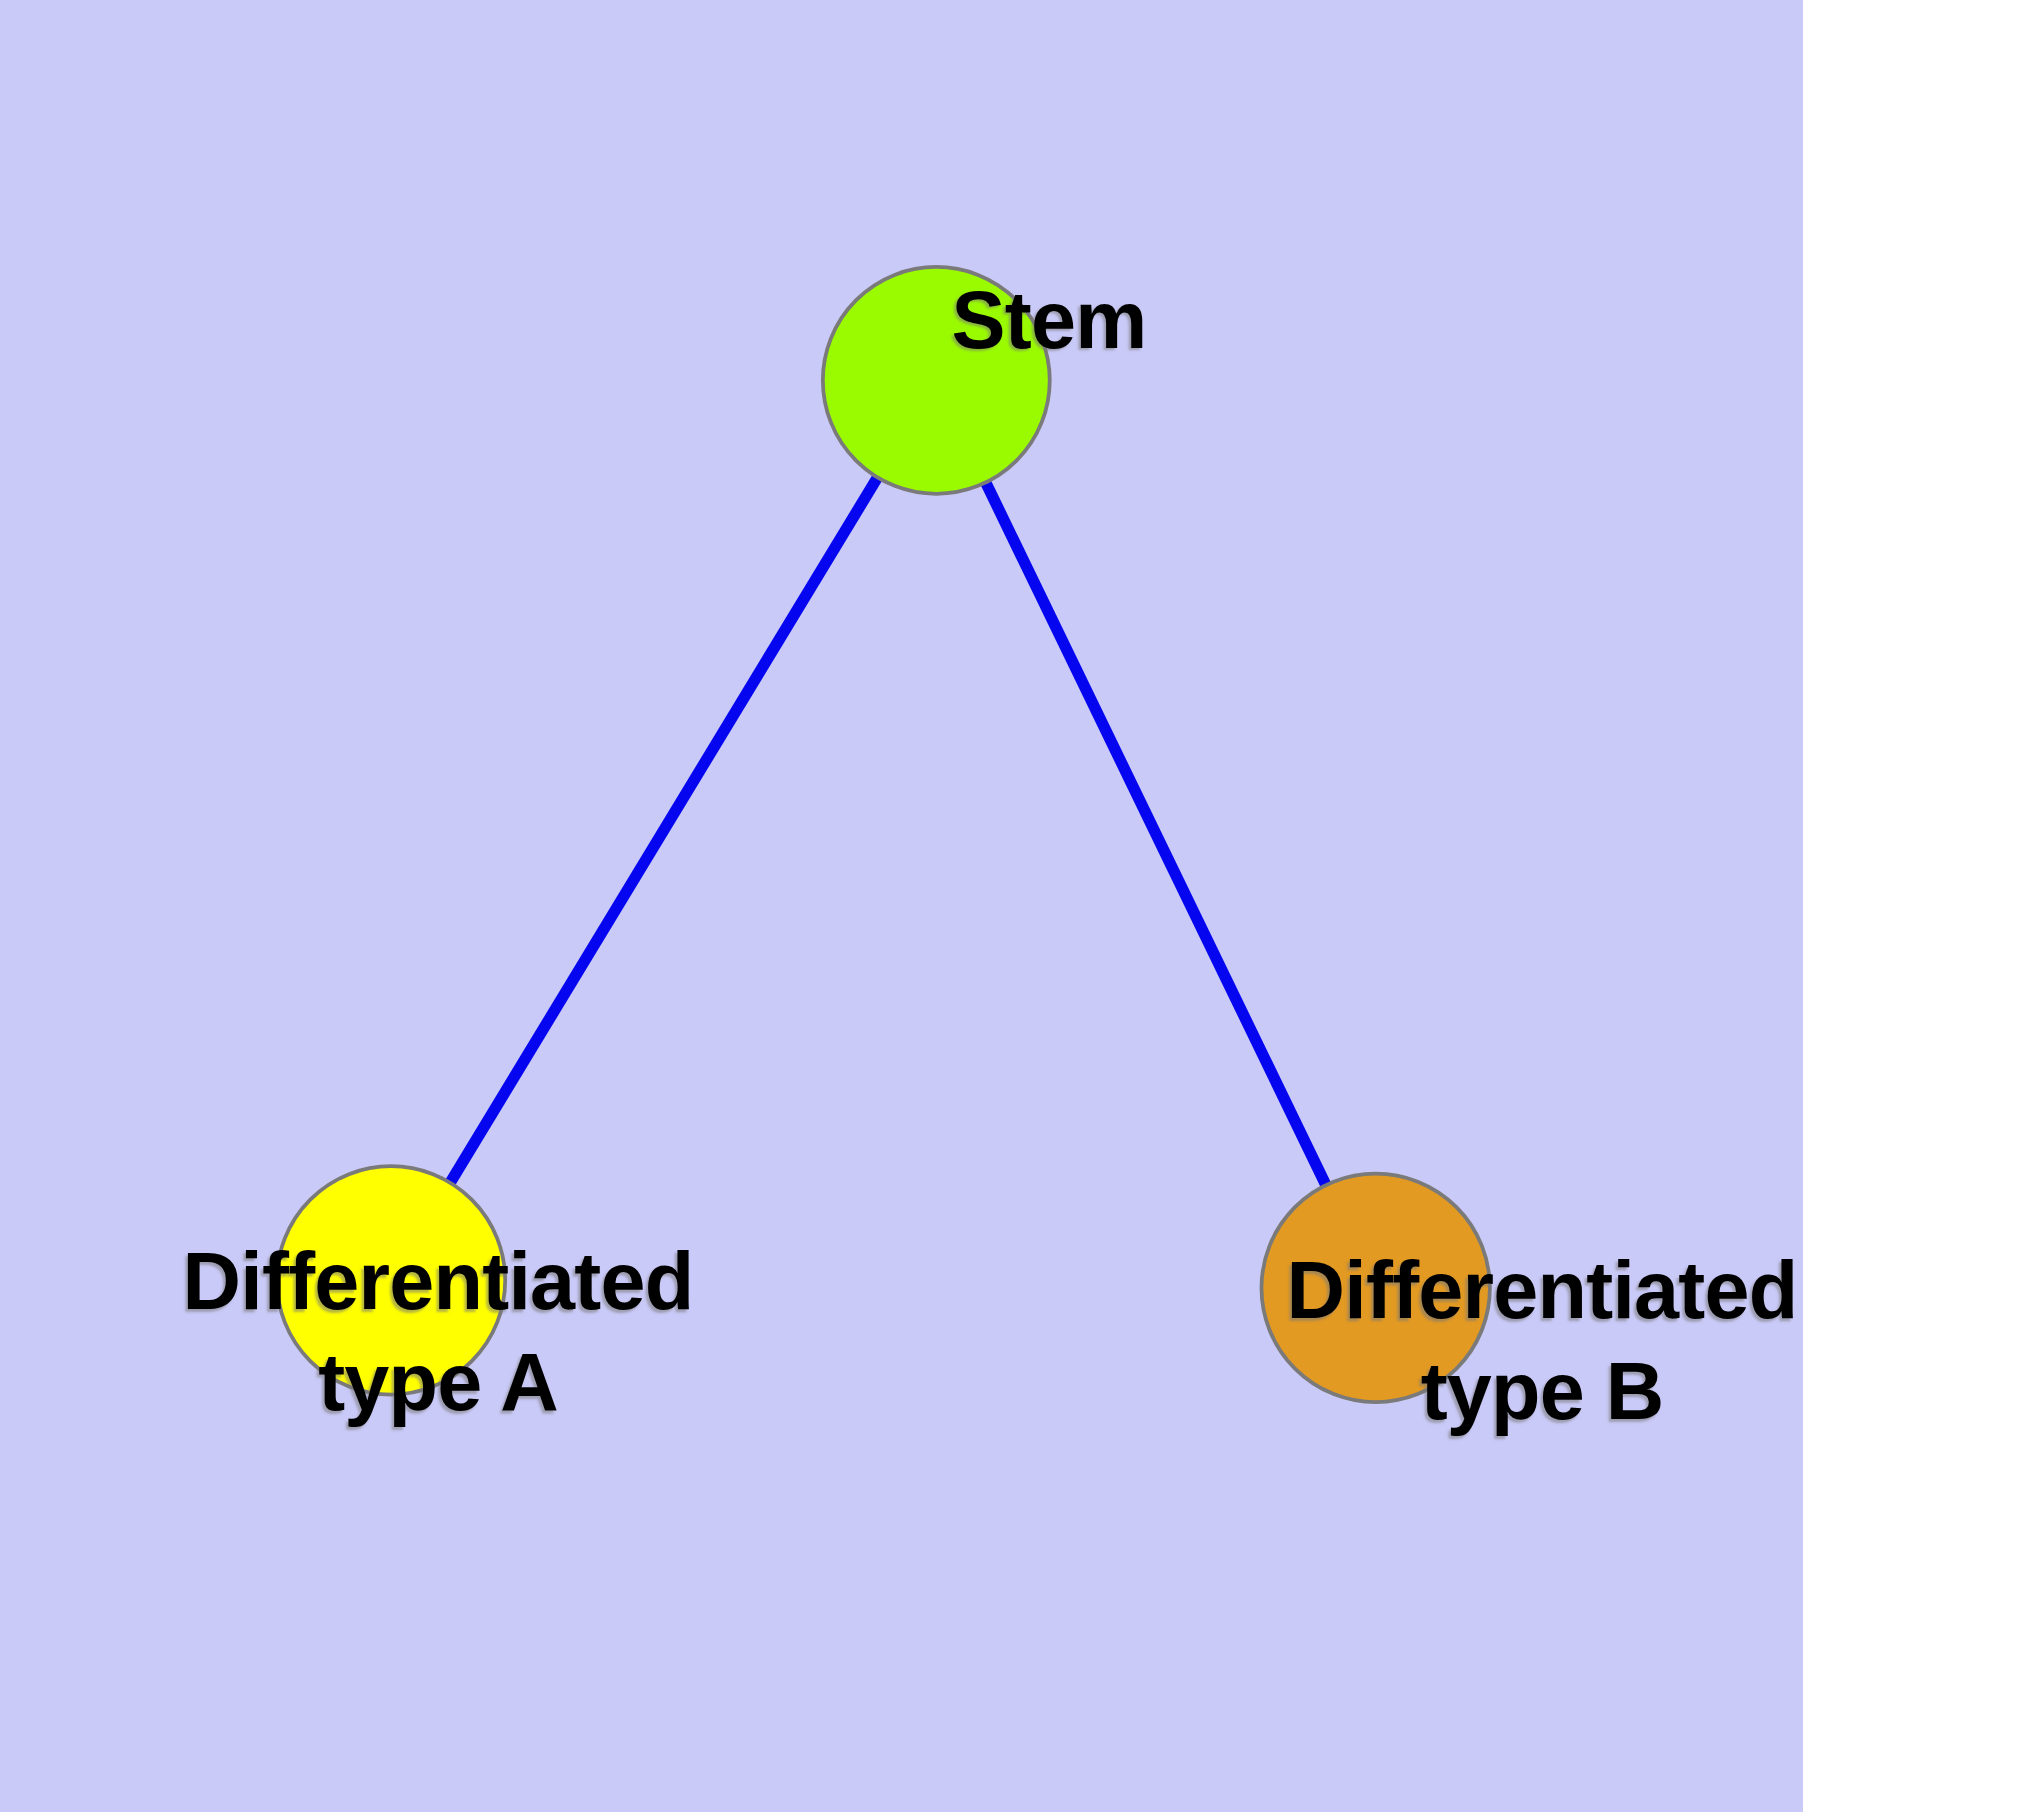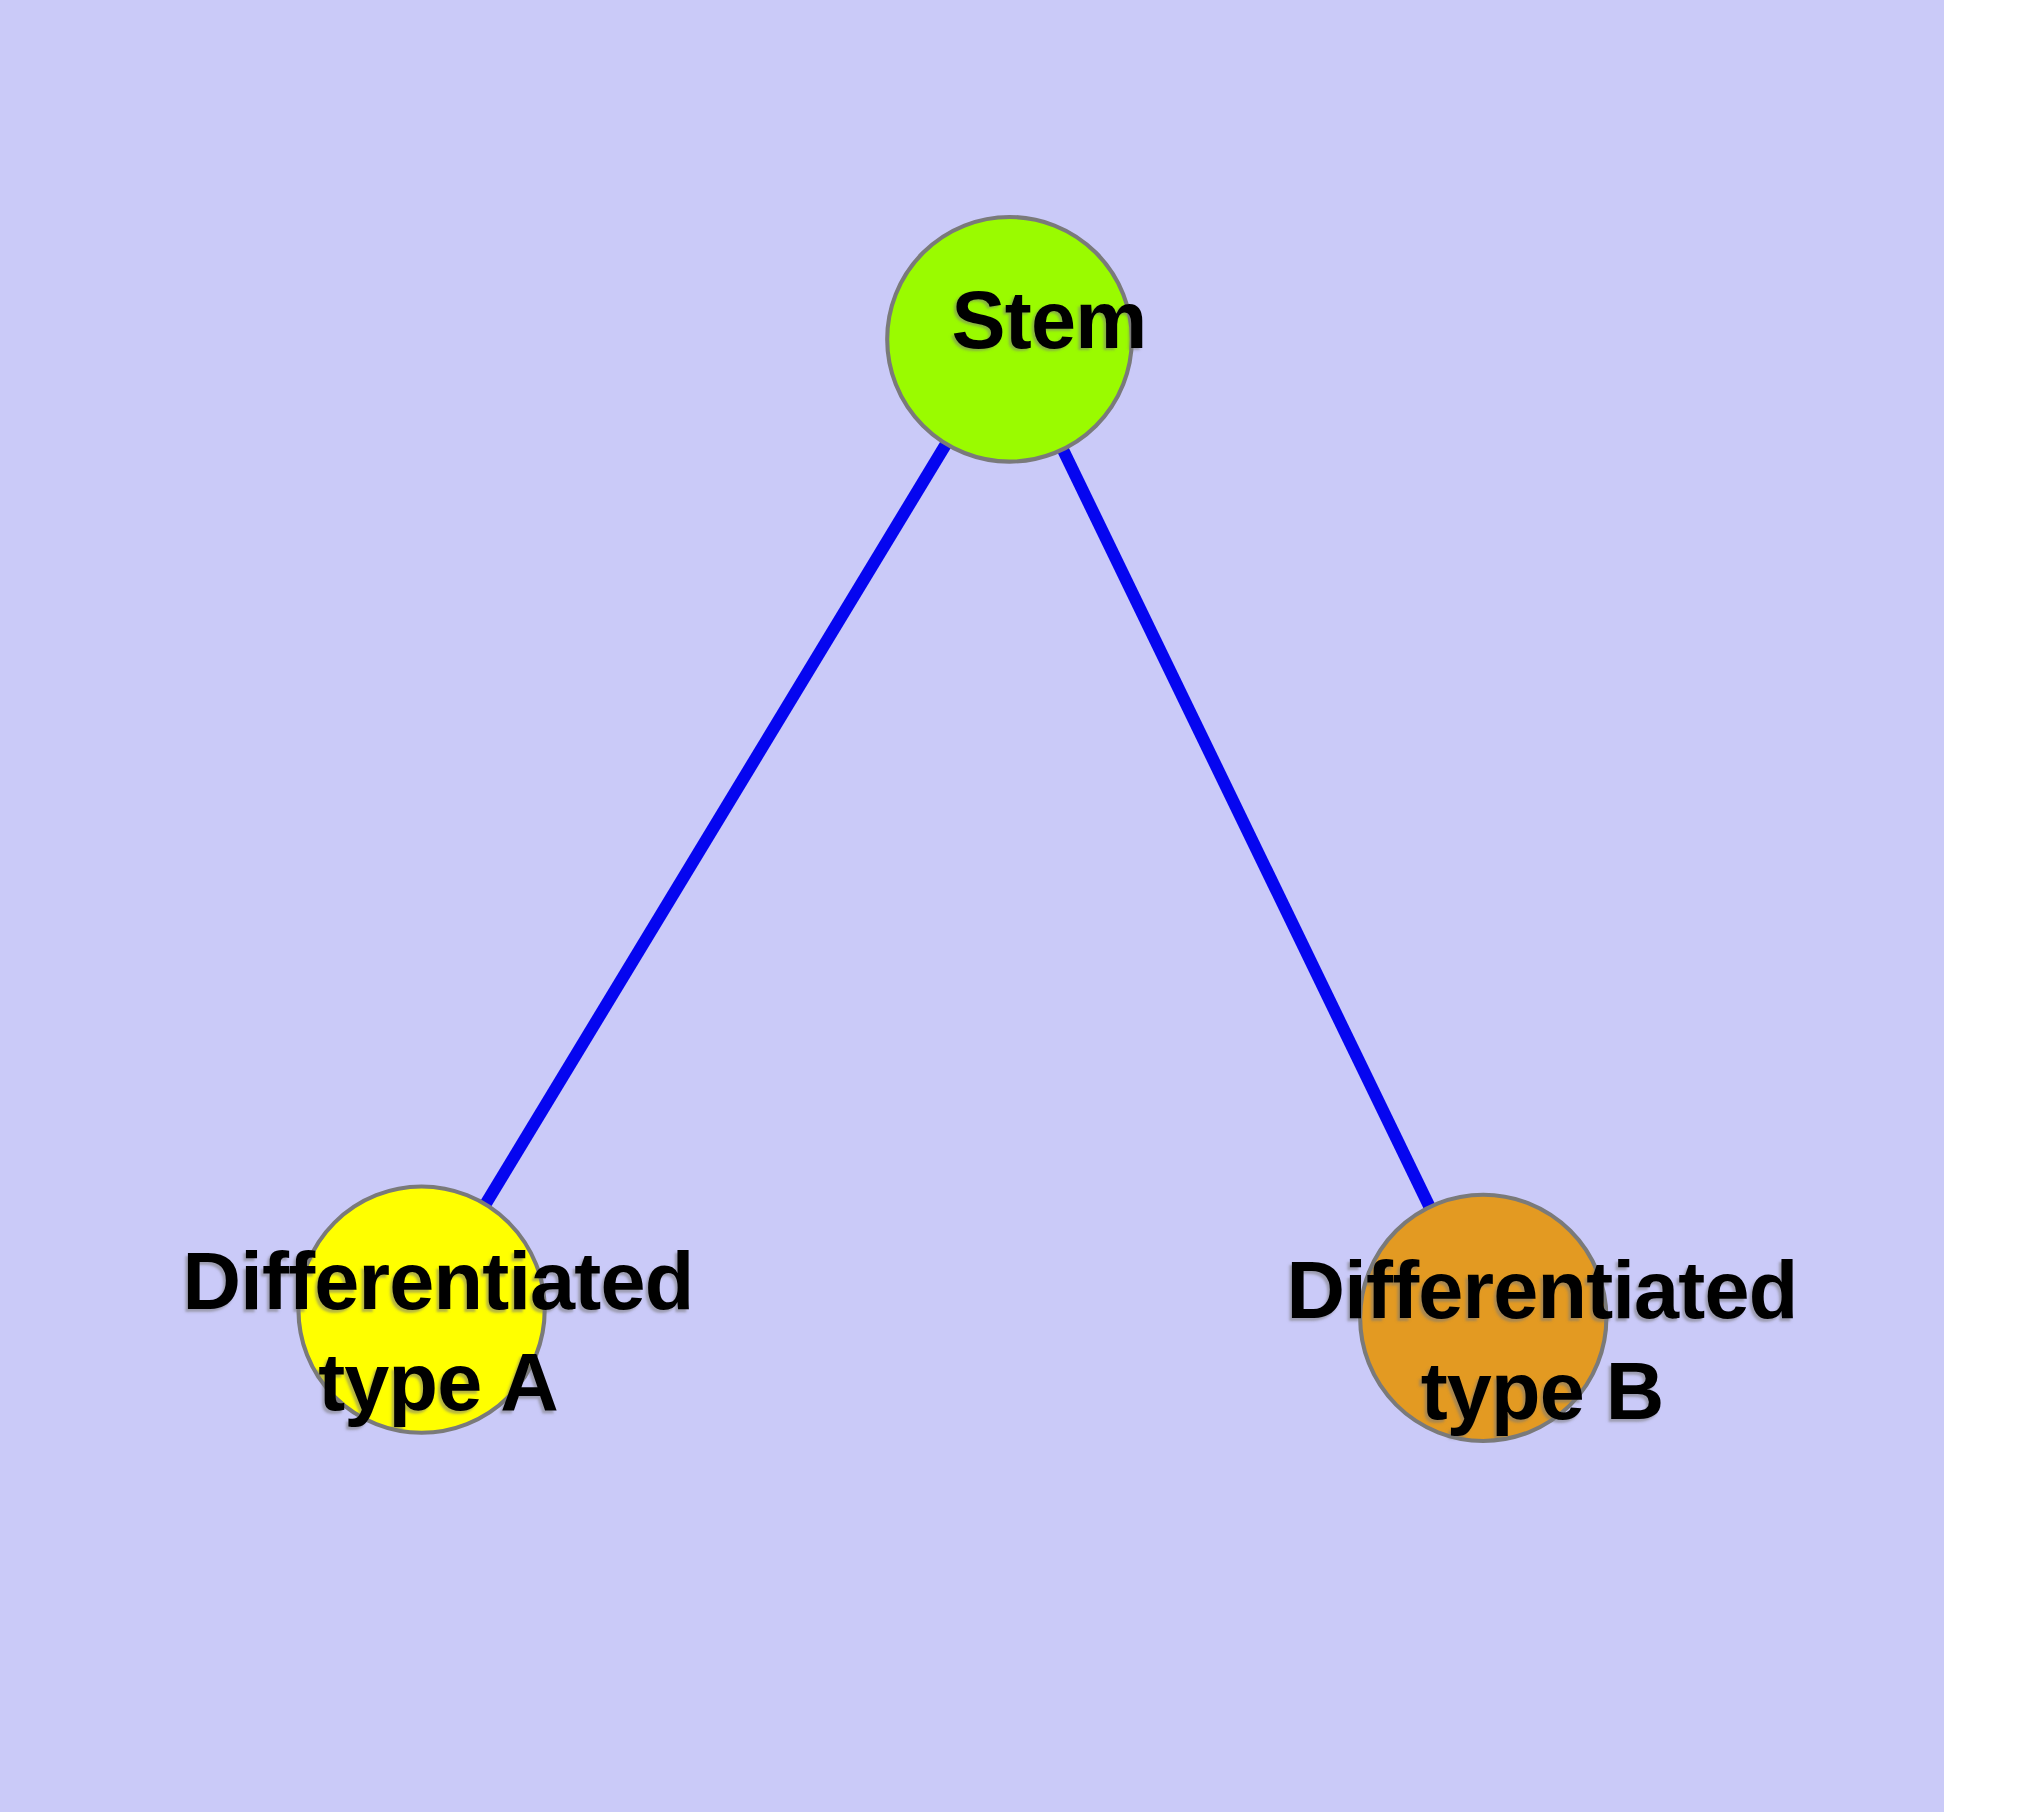--- a/index.html
+++ b/index.html
@@ -1,21 +1,21 @@
 <!DOCTYPE html>
 <html style="font-size:13.6px"><head>
 <meta charset="utf-8">
 <style>
   html, body {
     margin: 0;
     padding: 0;
   }
   .stage {
     position: relative;
-    width: 1944px;
+    width: 1803px;
     height: 1812px;
     overflow: hidden;
     font-family: "Liberation Sans", sans-serif;
   }
   .graph-svg {
     position: absolute;
     left: 0;
     top: 0;
     width: 100%;
     height: 100%;

